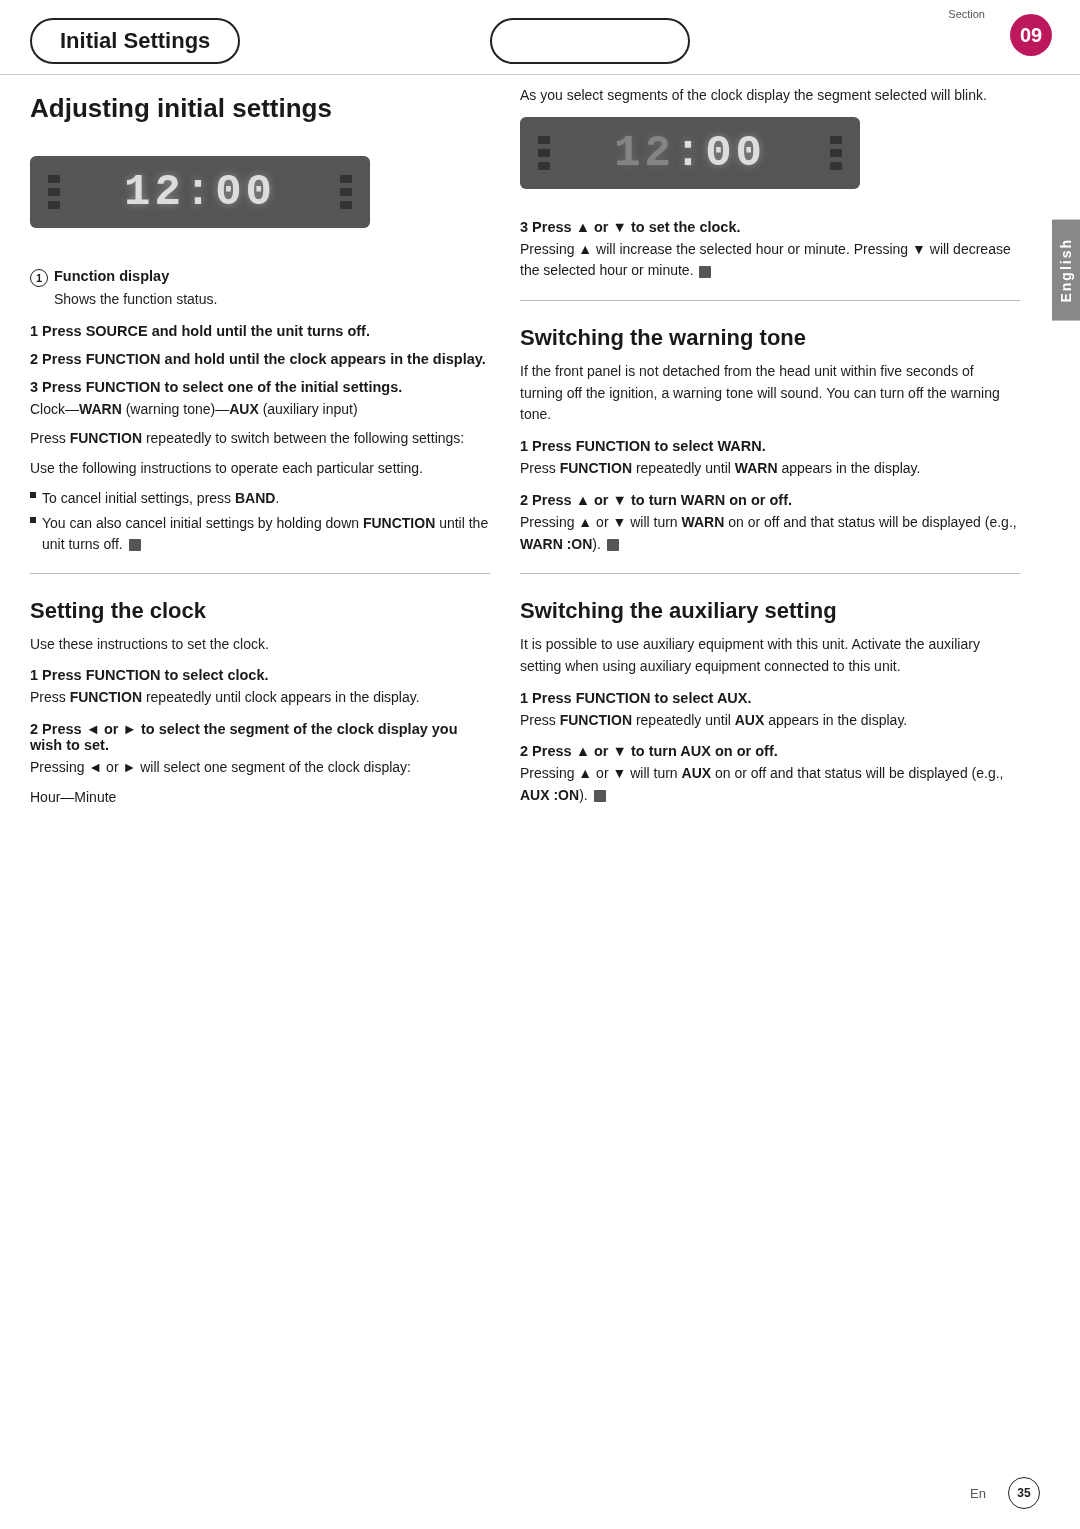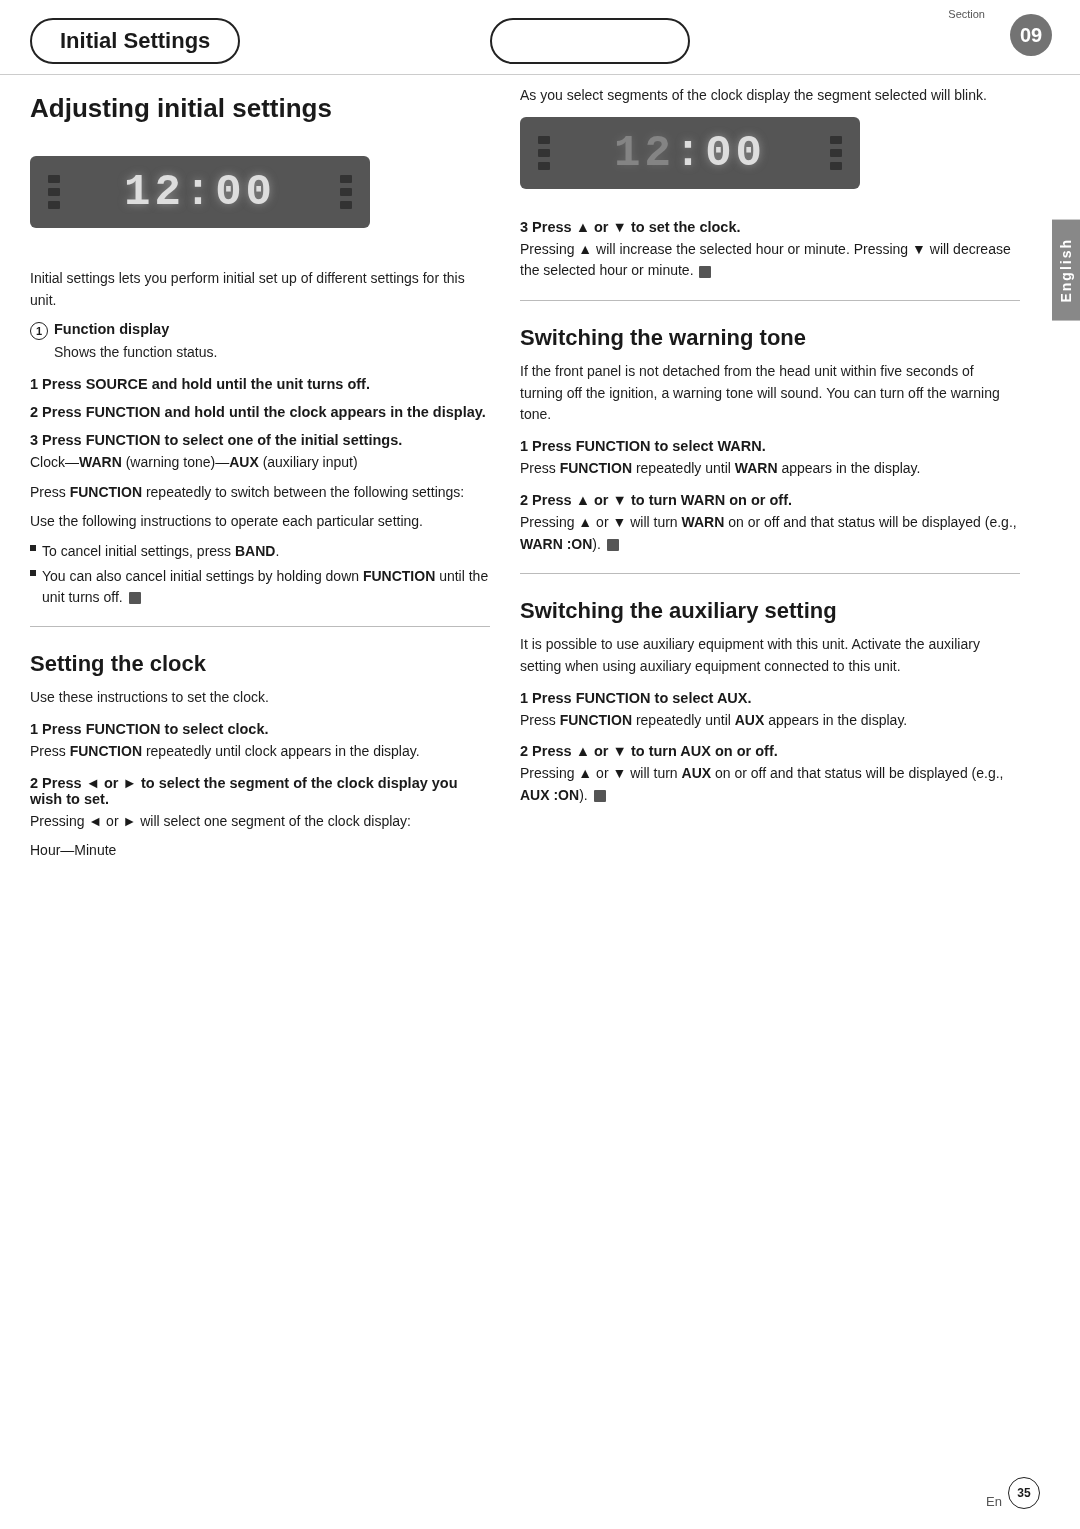--- a/index.html
+++ b/index.html
@@ -40,21 +40,21 @@
 
     .section-label {
       font-size: 11px;
       color: #555;
       position: absolute;
       right: 95px;
       top: 8px;
     }
 
     .section-badge {
-      background: #737373;
+      background: #be185d;
       color: #fff;
       border-radius: 50%;
       width: 42px;
       height: 42px;
       display: flex;
       align-items: center;
       justify-content: center;
       font-size: 20px;
       font-weight: bold;
       position: absolute;
@@ -261,22 +261,22 @@
       vertical-align: middle;
       margin-left: 2px;
     }
 
     
     .page-footer {
       position: absolute;
       bottom: 20px;
       right: 40px;
       display: flex;
-      align-items: flex-end;
-      gap: 6px;
+      align-items: center;
+      gap: 22px;
       font-size: 13px;
     }
 
     .footer-en {
       color: #555;
     }
 
     .footer-page {
       border: 1.5px solid #222;
       border-radius: 50%;
@@ -325,21 +325,20 @@
           <div class="clock-text">12:00</div>
           <div class="display-bar-group">
             <div class="display-bar"></div>
             <div class="display-bar"></div>
             <div class="display-bar"></div>
           </div>
         </div>
 
       </div>
 
-      <p class="body-text">Initial settings lets you perform initial set up of different settings for this unit.</p>
 
       <div class="circled-label">
         <span class="circle-num">1</span>
         <span><strong>Function display</strong></span>
       </div>
       <p class="body-text" style="margin-left:24px;">Shows the function status.</p>
 
       <p class="step-heading">1   Press SOURCE and hold until the unit turns off.</p>
       <p class="step-heading">2   Press FUNCTION and hold until the clock appears in the display.</p>
       <p class="step-heading">3   Press FUNCTION to select one of the initial settings.</p>

